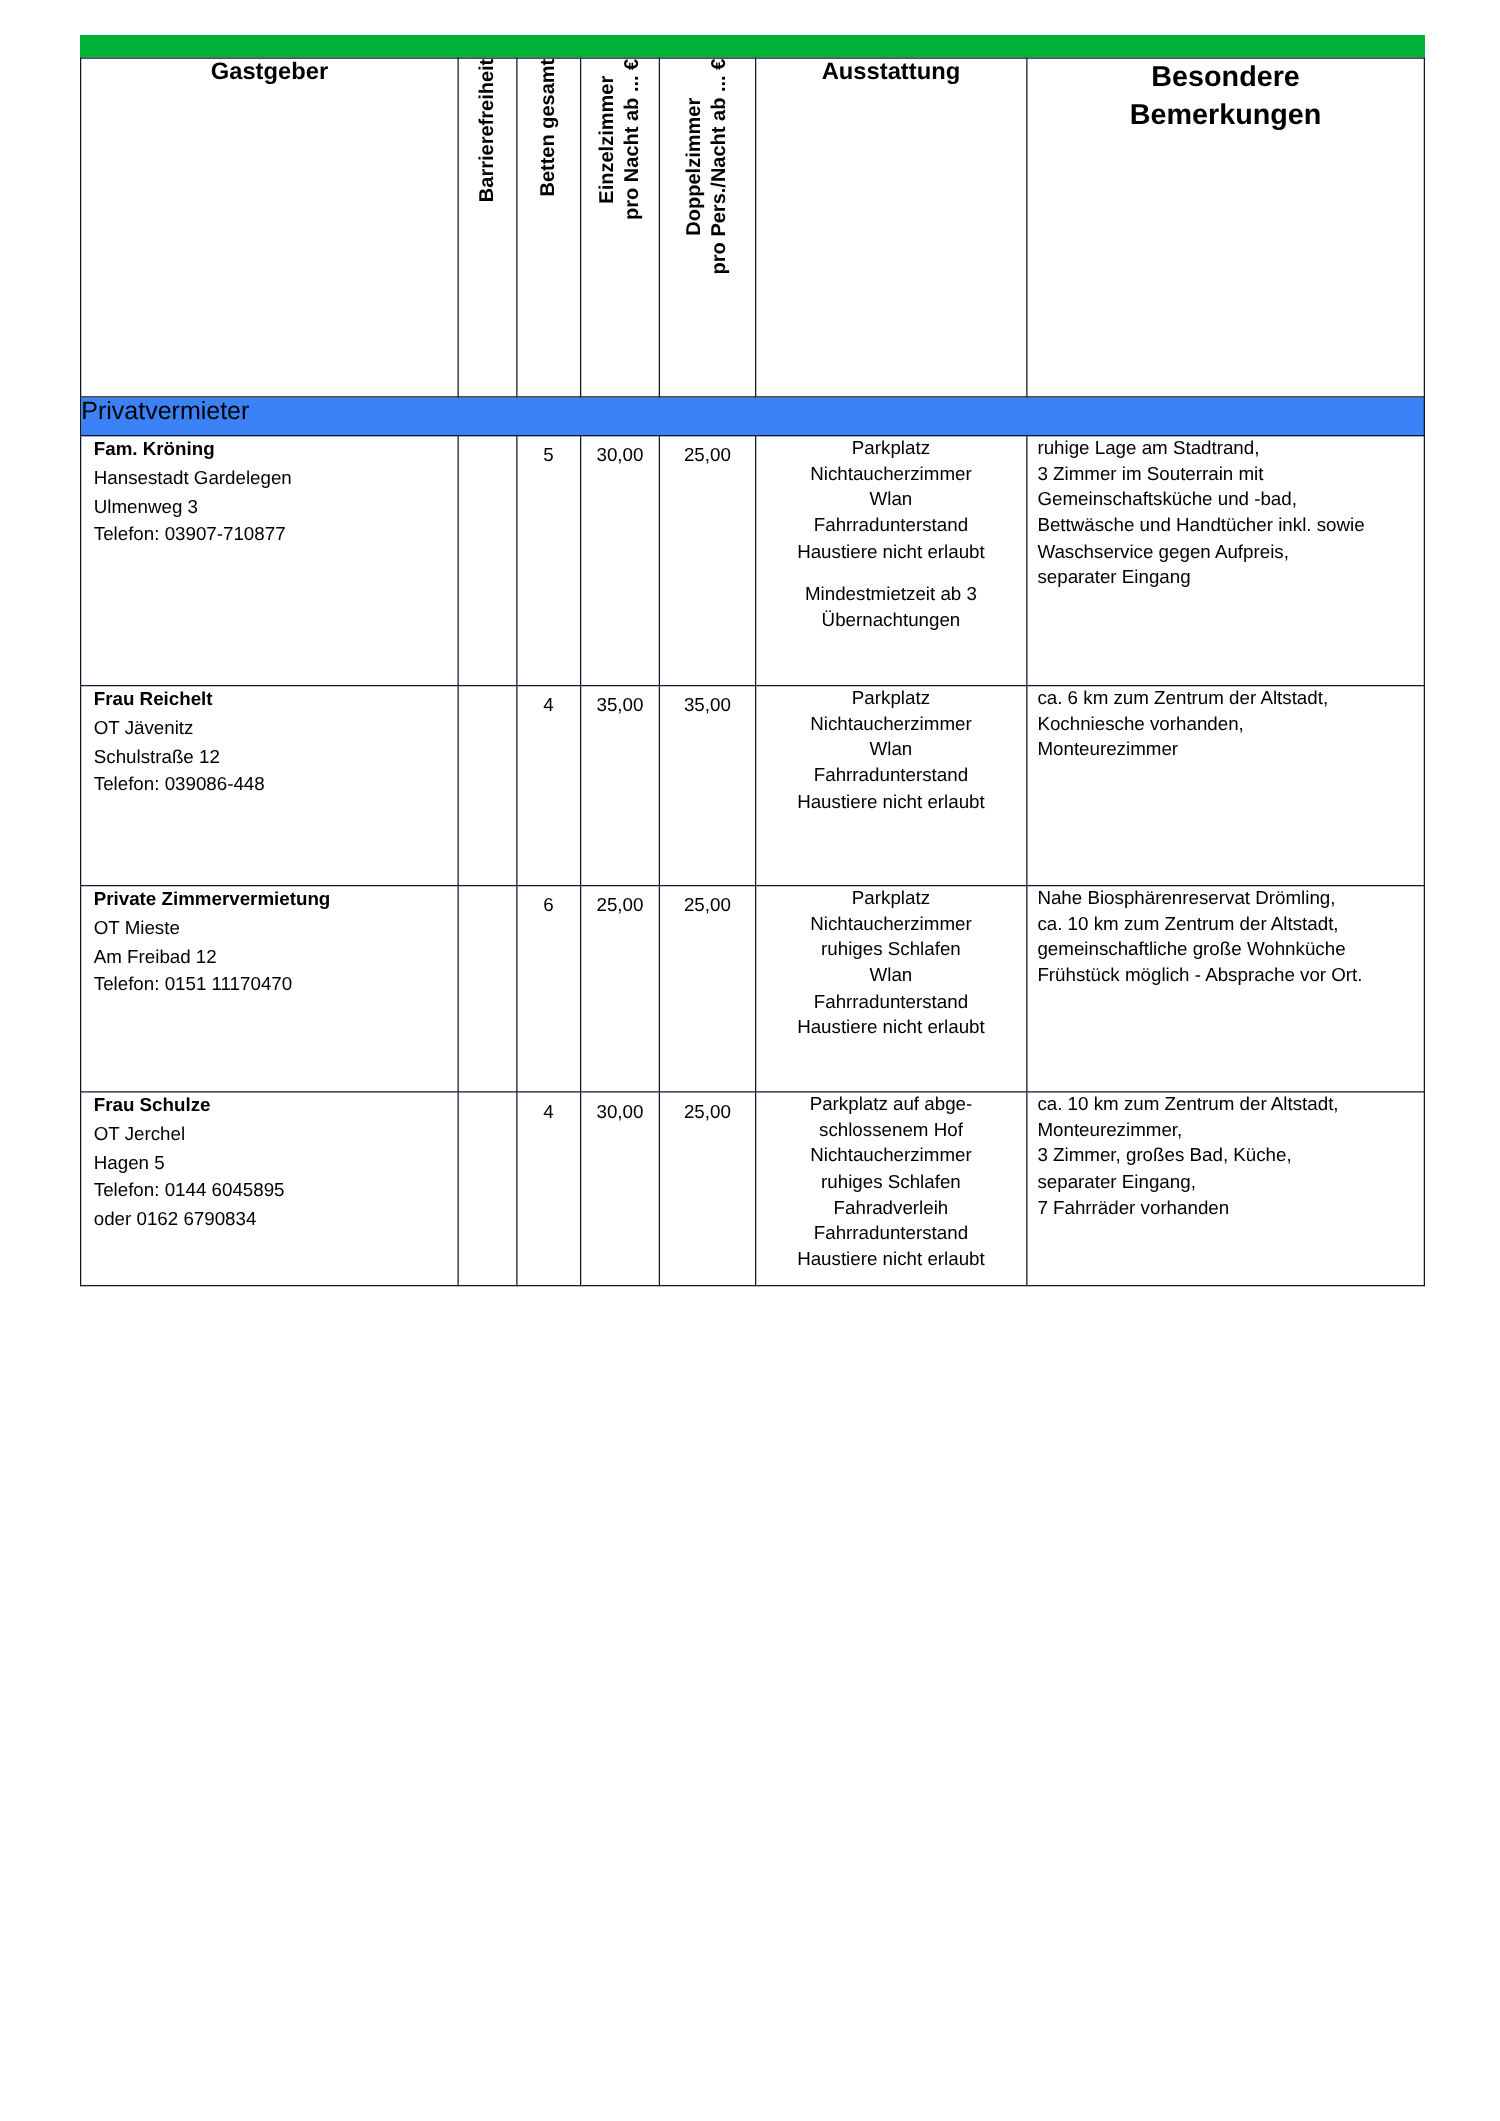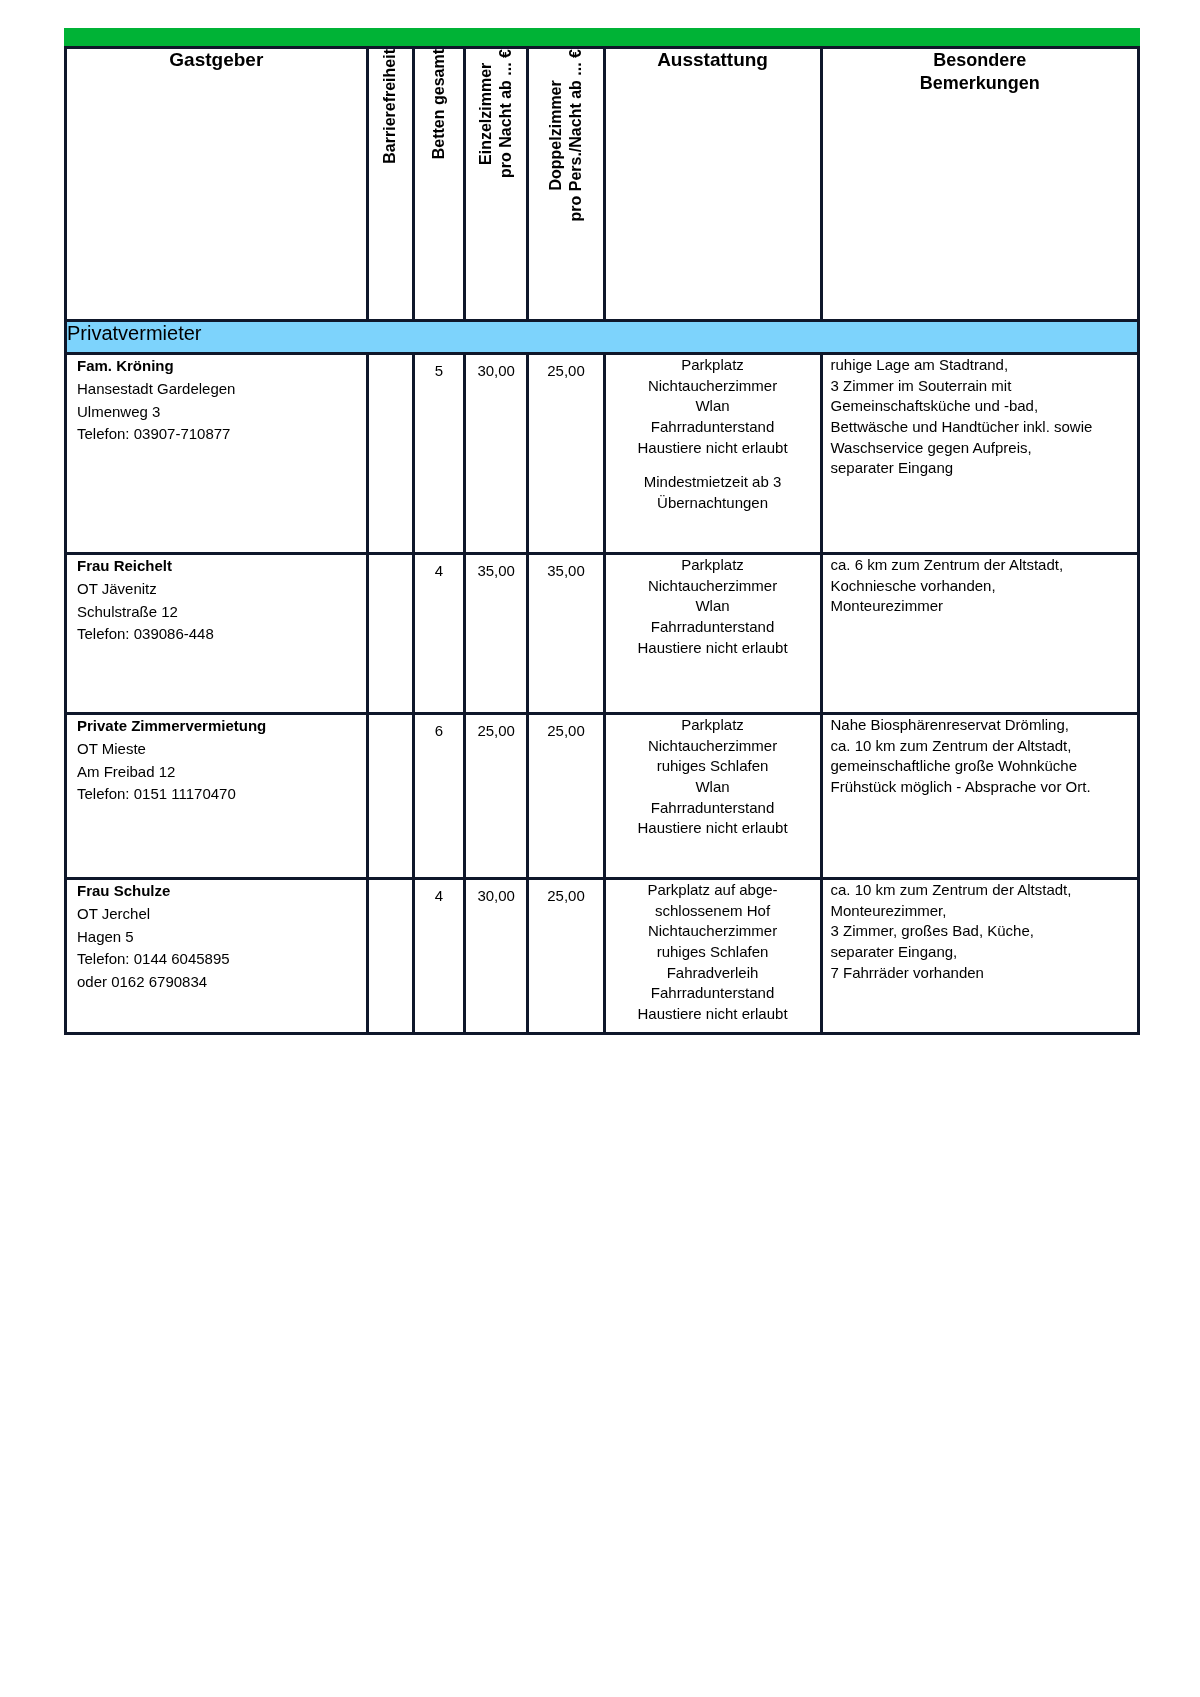--- a/index.html
+++ b/index.html
@@ -27,21 +27,21 @@
     width: 1076px;
     margin-left: 2px;
   }
   table.listing {
     border-collapse: collapse;
     width: 1076px;
     margin-left: 2px;
     table-layout: fixed;
   }
   table.listing td, table.listing th {
-    border: 3px solid #0f172a;
+    border: 1px solid #0f172a;
     vertical-align: top;
     padding: 0;
   }
 
   
   .hdr-row td {
     height: 270px;
     text-align: center;
     vertical-align: middle;
   }
@@ -56,37 +56,37 @@
   }
   .vert-inner {
     writing-mode: vertical-rl;
     transform: rotate(180deg);
     display: inline-block;
     line-height: 1.25;
     text-align: center;
   }
   .hdr-two-line {
     font-weight: bold;
-    font-size: 18px;
+    font-size: 23px;
     line-height: 1.3;
     border-radius: 25px;
   }
 
   
   .c-gast   { width: 285px; }
   .c-barr   { width: 44px; }
   .c-betten { width: 48px; }
   .c-einzel { width: 60px; }
   .c-doppel { width: 72px; }
   .c-ausst  { width: 205px; }
   .c-bem    { width: 300px; }
 
   
   .section-row td {
-    background: #7dd3fc;
+    background: #3b82f6;
     font-size: 20px;
     padding: 7px 0 7px 10px;
     height: 30px;
     vertical-align: middle;
   }
 
   
   .data-row td {
     font-size: 15px;
     padding: 7px 6px 10px 6px;

